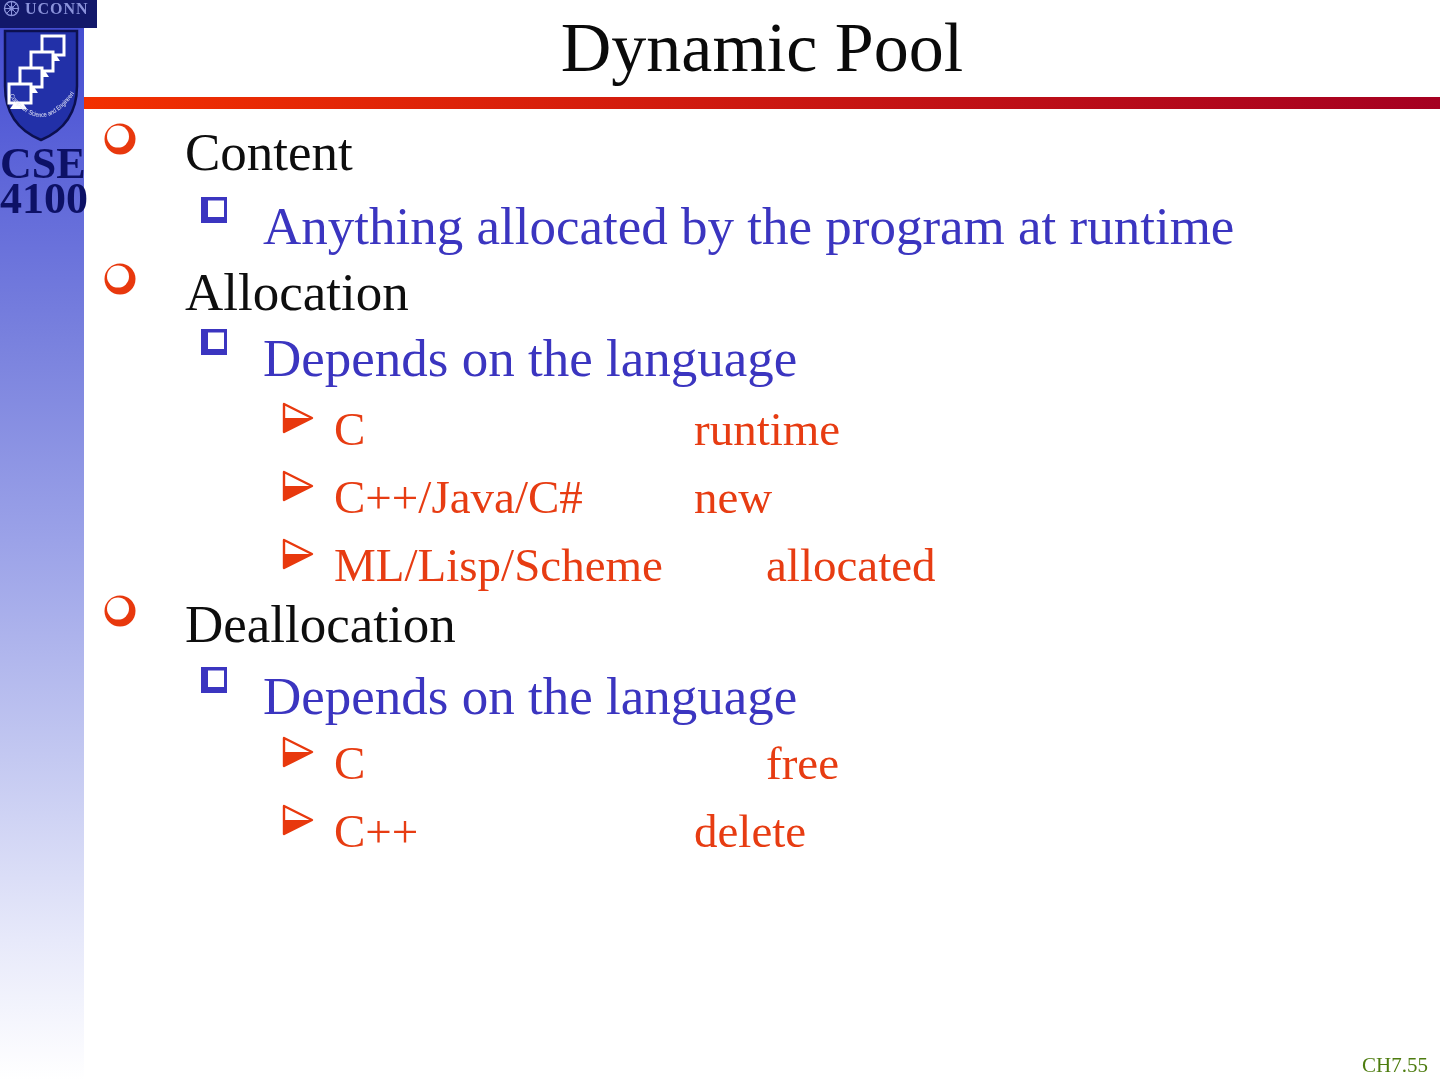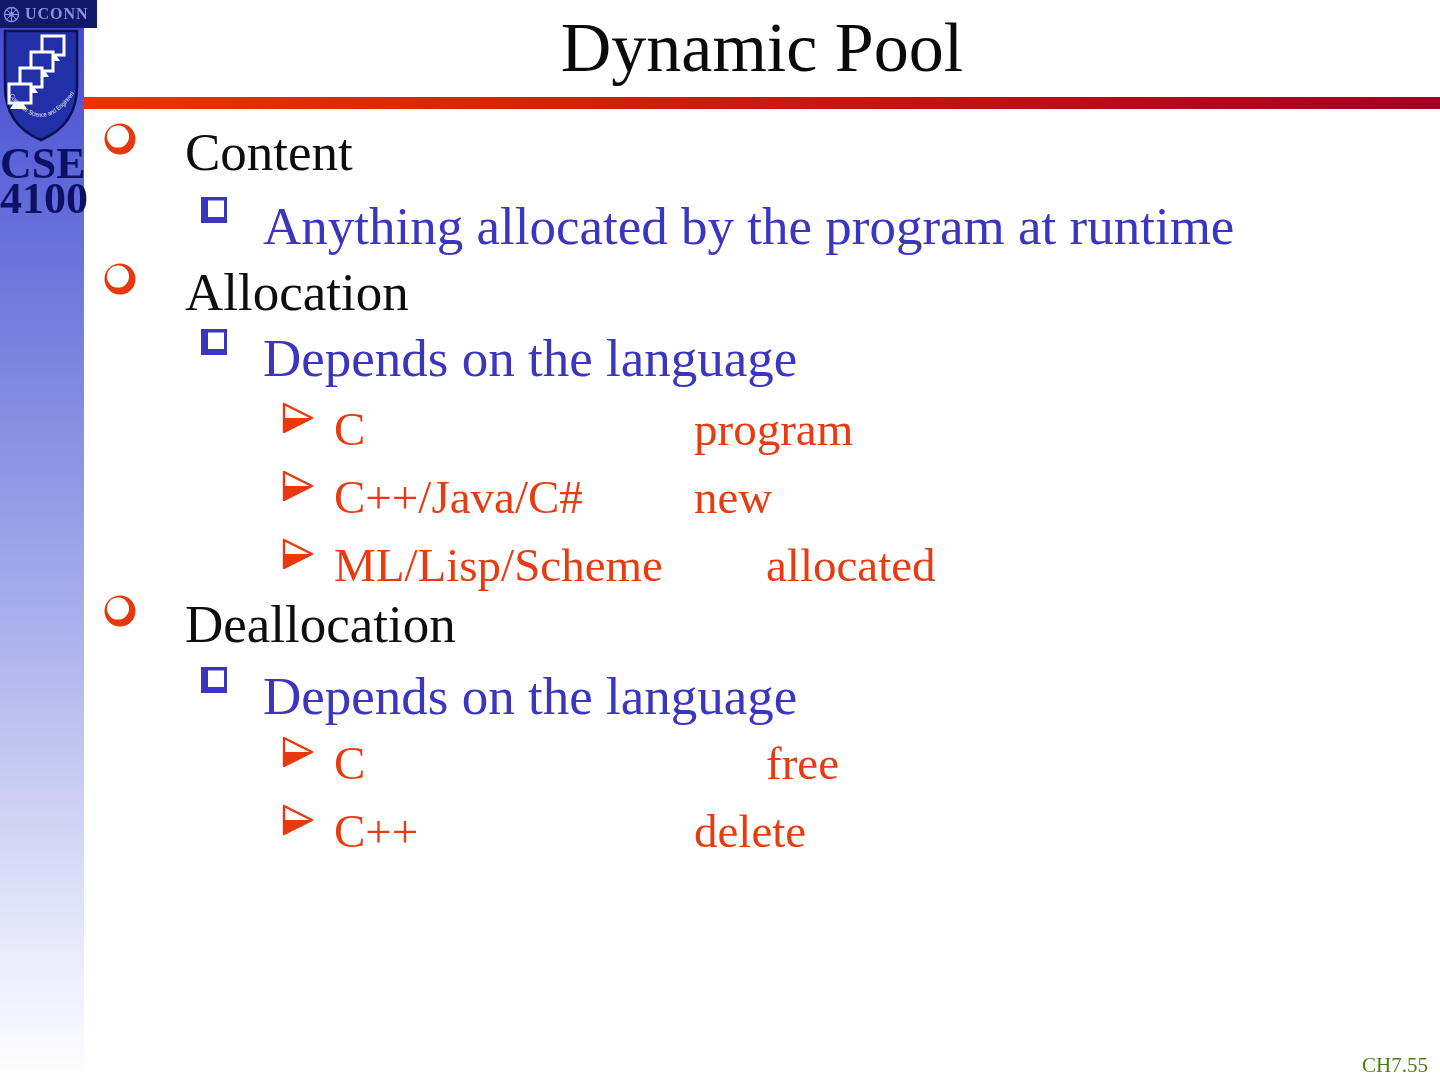--- a/index.html
+++ b/index.html
@@ -9,21 +9,21 @@
   }
   
   .sidebar{
     position:absolute;left:0;top:0;width:84px;height:1080px;
     background:linear-gradient(180deg,
       var(--sidebar-top,#3f48cf) 0%, #5a62d8 14%, #7a82de 32%,
       #9ba2e8 50%, #c3c8f1 70%, #e7e9fa 87%, #ffffff 100%);
   }
   .uconn-band{
     position:absolute;left:0;top:0;width:97px;height:28px;
-    background:var(--navy,#12186a);display:flex;align-items:center;gap:5px;
+    background:var(--navy,#12186a);display:flex;align-items:flex-start;gap:5px;
     padding-left:3px;box-sizing:border-box;z-index:3;
   }
   .uconn-word{
     color:#8a92da;font-weight:bold;font-size:16px;letter-spacing:1px;
     font-family:"Liberation Serif", serif;
   }
   .crest{position:absolute;left:1px;top:28px;z-index:2;}
   .course{
     position:absolute;left:0;top:146px;width:84px;text-align:center;
     color:var(--course-navy,#0d1166);font-weight:bold;font-size:44px;line-height:35px;
@@ -149,21 +149,21 @@
       </svg>
       <span>Depends on the language</span>
     </div>
 
     <div class="row l3 m8">
       <svg class="marker" width="36" height="34" viewBox="0 0 36 34">
         <path class="ar-line" d="M4,2 L32,16 L4,30 Z"></path>
         <path class="ar-fill" d="M4,30 L32,16 L4,16 Z"></path>
       </svg>
       <span class="term" style="min-width:360px">C</span>
-      <span>program</span>
+      <span>runtime</span>
     </div>
 
     <div class="row l3">
       <svg class="marker" width="36" height="34" viewBox="0 0 36 34">
         <path class="ar-line" d="M4,2 L32,16 L4,30 Z"></path>
         <path class="ar-fill" d="M4,30 L32,16 L4,16 Z"></path>
       </svg>
       <span class="term" style="min-width:360px">C++/Java/C#</span>
       <span>new</span>
     </div>

